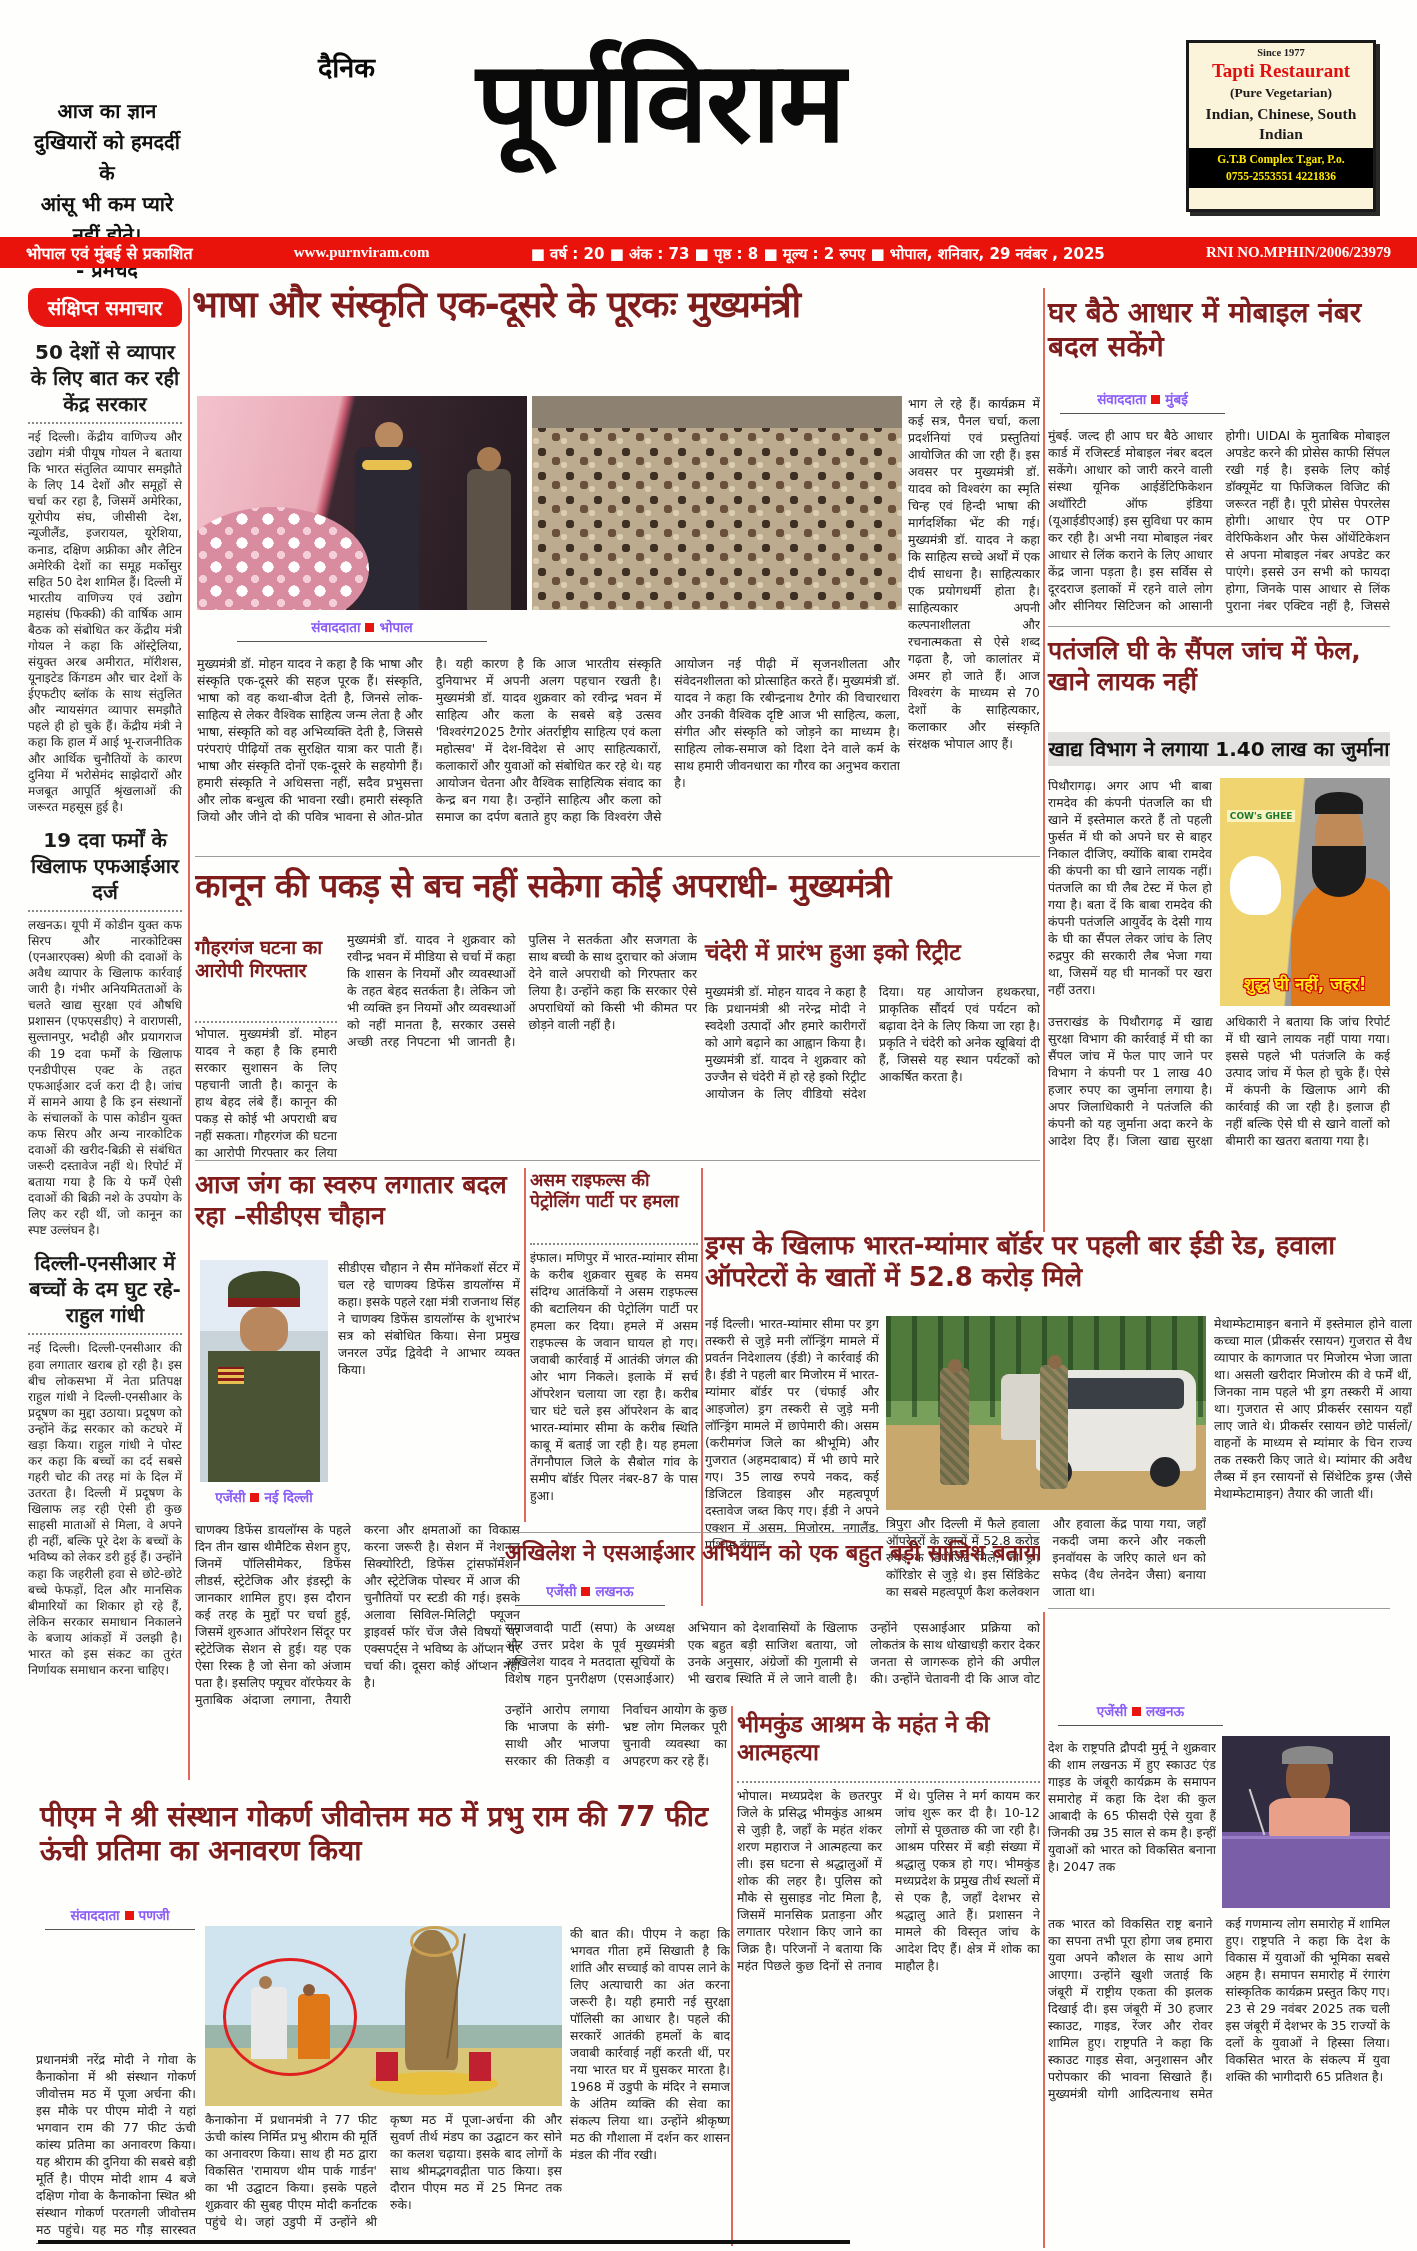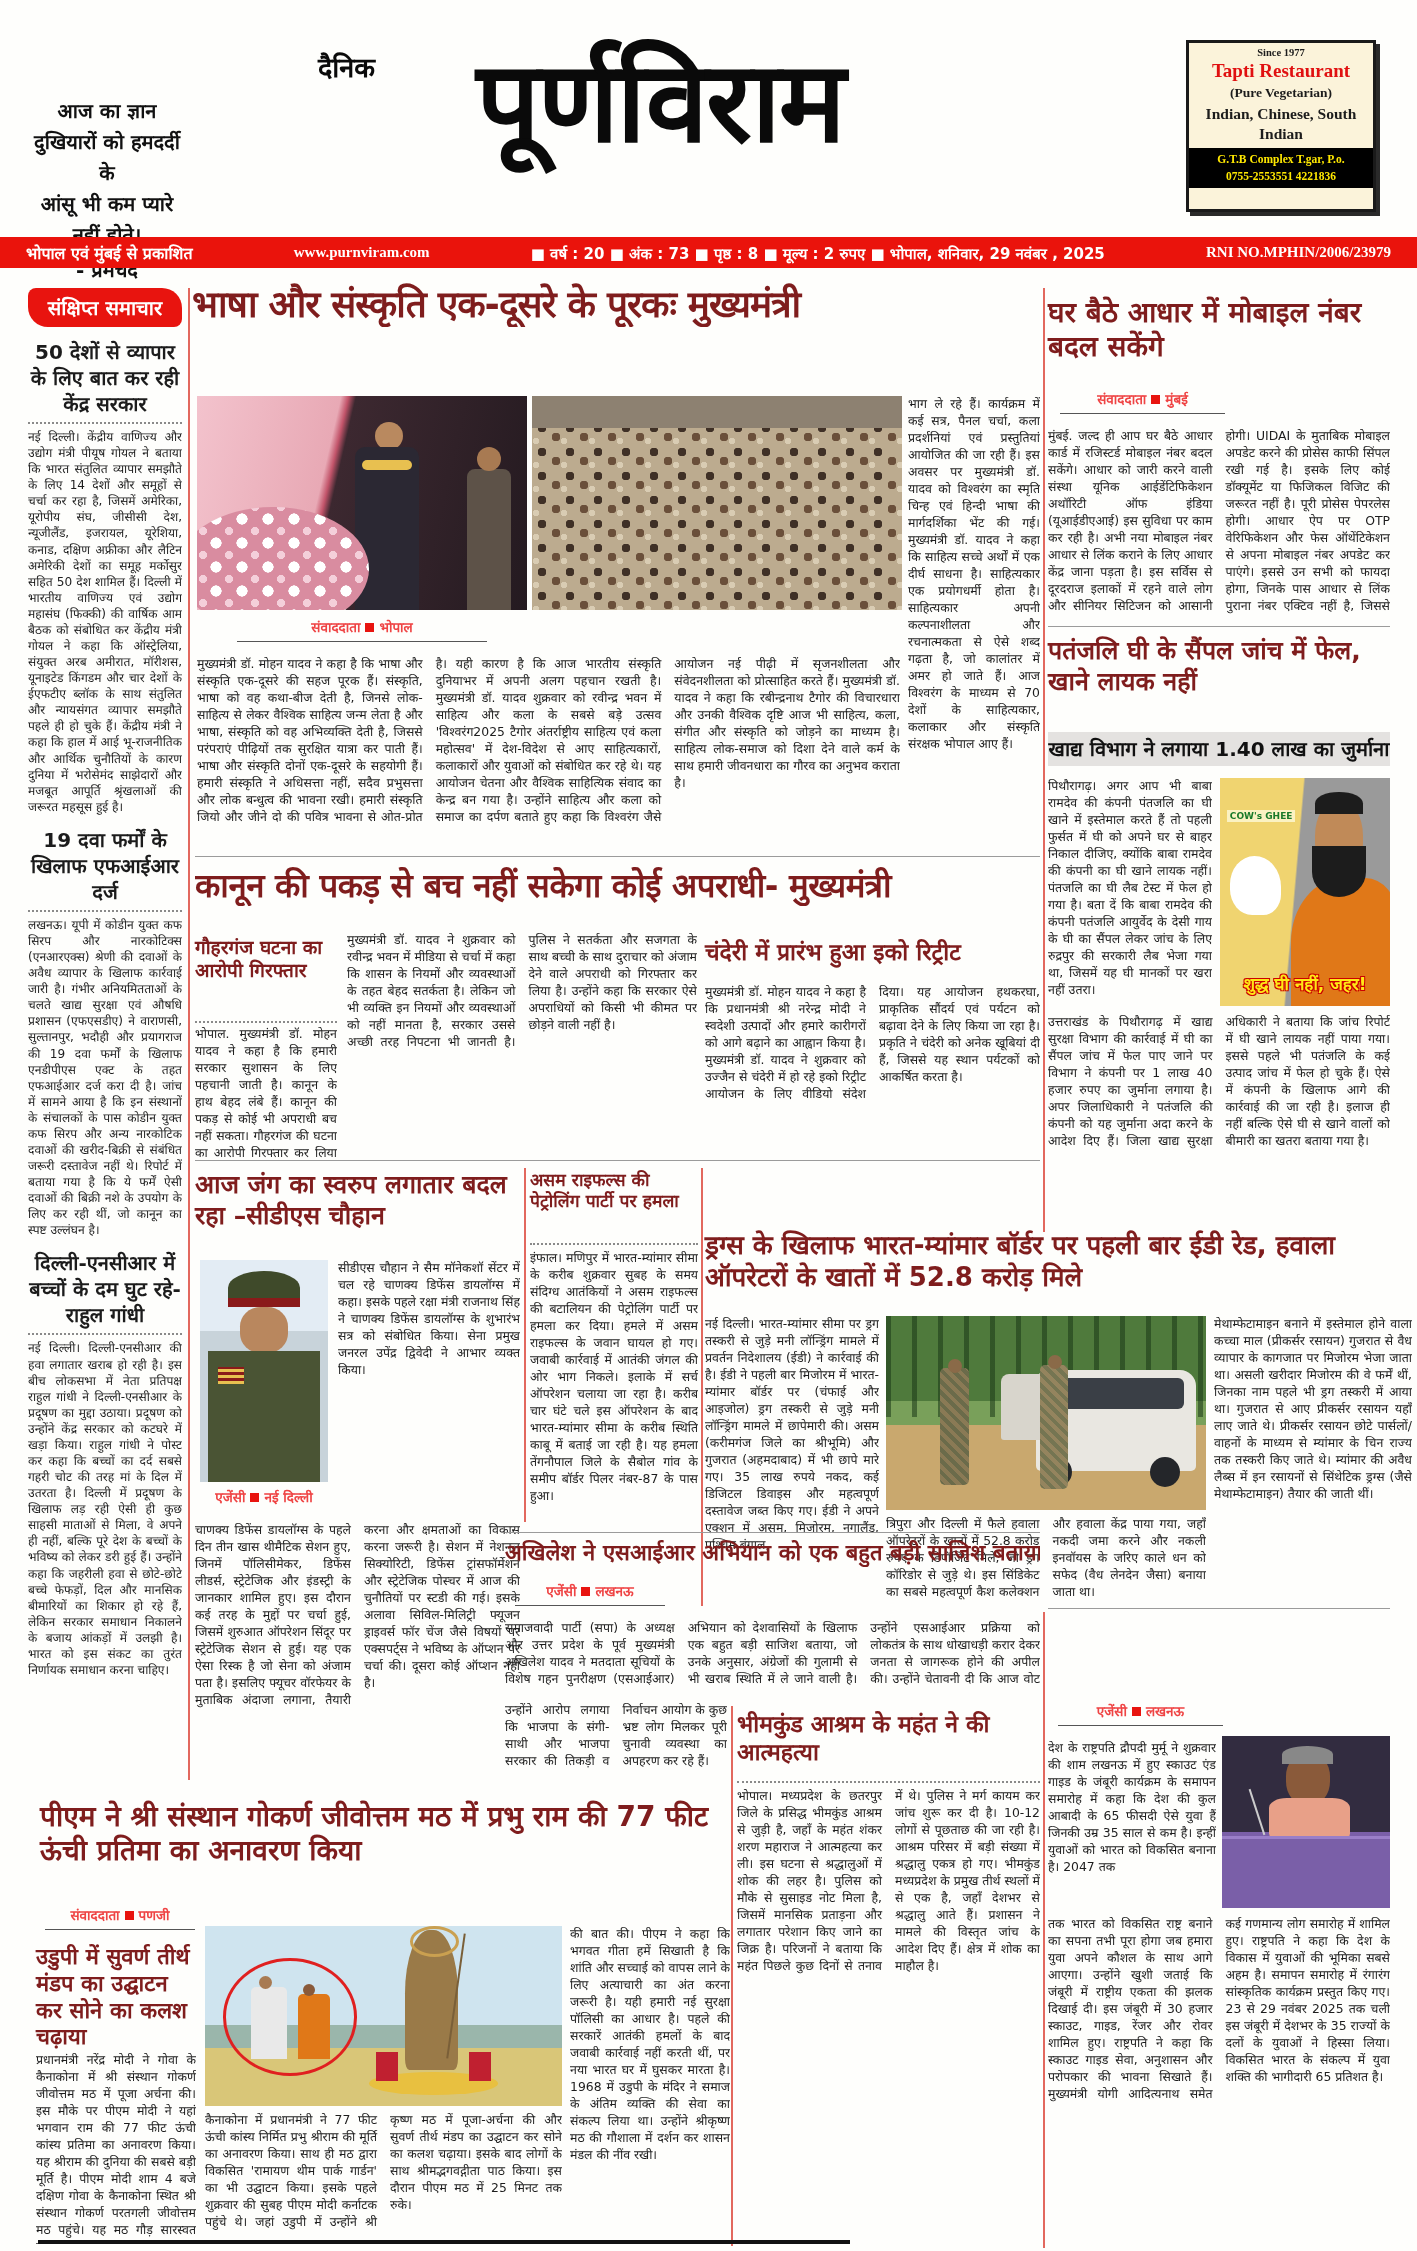--- a/index.html
+++ b/index.html
@@ -4,21 +4,21 @@
 <style>
   html,body{margin:0;padding:0;background:#e9e9e9;}
   #page{position:relative;width:1417px;height:2251px;background:#fefefc;margin:0 auto;
         font-family:"DejaVu Sans",sans-serif;color:#1c1c1c;overflow:hidden;}
   .abs{position:absolute;}
   .hl{font-weight:bold;text-align:left;color:#7f1d1d;line-height:1.22;}
   .nw{white-space:nowrap;overflow:hidden;}
   .body{font-size:12.4px;text-align:justify;line-height:1.37;color:#1d1d1d;overflow:hidden;}
   .cols2{column-count:2;column-gap:13px;}
   .cols3{column-count:3;column-gap:13px;}
-  .byline{font-weight:bold;font-size:13.5px;text-align:center;color:#ef4444;border-bottom:1.5px solid #555;padding-bottom:5px;}
+  .byline{font-weight:bold;font-size:13.5px;text-align:center;color:#8b5cf6;border-bottom:1.5px solid #555;padding-bottom:5px;}
   .sq{display:inline-block;width:9px;height:9px;background:#e8140f;margin:0 5px;}
   .hrule{position:absolute;height:1px;background:#9b9b9b;}
   .vrule{position:absolute;width:1.5px;background:#e2685e;}
   .dotdiv{border-top:2px dotted #8a8a8a;margin:5px 0;}
   .photo{position:absolute;overflow:hidden;background:#cfcfcf;}
   
   #masthead-title{font-weight:bold;font-size:112px;line-height:1.5;text-align:center;color:#0a0a0a;letter-spacing:-2px;}
   #masthead-prefix{font-weight:bold;font-size:27px;color:#0a0a0a;}
   #quote{font-weight:bold;font-size:20px;text-align:center;line-height:1.55;color:#111;}
   
@@ -191,21 +191,20 @@
   <div class="abs hl" style="left:737px;top:1710px;width:303px;font-size:23px;">भीमकुंड आश्रम के महंत ने की आत्महत्या</div>
   <div class="abs" style="left:737px;top:1776px;width:303px;">
       <div class="dotdiv"></div>
     </div>
   <div class="abs body cols2" style="left:737px;top:1788px;width:303px;height:456px;">भोपाल। मध्यप्रदेश के छतरपुर जिले के प्रसिद्ध भीमकुंड आश्रम से जुड़ी है, जहाँ के महंत शंकर शरण महाराज ने आत्महत्या कर ली। इस घटना से श्रद्धालुओं में शोक की लहर है। पुलिस को मौके से सुसाइड नोट मिला है, जिसमें मानसिक प्रताड़ना और लगातार परेशान किए जाने का जिक्र है। परिजनों ने बताया कि महंत पिछले कुछ दिनों से तनाव में थे। पुलिस ने मर्ग कायम कर जांच शुरू कर दी है। 10-12 लोगों से पूछताछ की जा रही है। आश्रम परिसर में बड़ी संख्या में श्रद्धालु एकत्र हो गए। भीमकुंड मध्यप्रदेश के प्रमुख तीर्थ स्थलों में से एक है, जहाँ देशभर से श्रद्धालु आते हैं। प्रशासन ने मामले की विस्तृत जांच के आदेश दिए हैं। क्षेत्र में शोक का माहौल है।</div>
 
   <div class="abs hl" style="left:40px;top:1800px;width:690px;font-size:28px;">पीएम ने श्री संस्थान गोकर्ण जीवोत्तम मठ में प्रभु राम की 77 फीट ऊंची प्रतिमा का अनावरण किया</div>
   <div class="abs byline" style="left:45px;top:1906px;width:150px;">
     <span>संवाददाता</span><span class="sq"></span><span>पणजी</span>
   </div>
-  <div class="abs hl" style="left:36px;top:1944px;width:160px;font-size:22px;">उडुपी में सुवर्ण तीर्थ मंडप का उद्घाटन कर सोने का कलश चढ़ाया</div>
   <div class="abs body" style="left:36px;top:2052px;width:160px;height:192px;">प्रधानमंत्री नरेंद्र मोदी ने गोवा के कैनाकोना में श्री संस्थान गोकर्ण जीवोत्तम मठ में पूजा अर्चना की। इस मौके पर पीएम मोदी ने यहां भगवान राम की 77 फीट ऊंची कांस्य प्रतिमा का अनावरण किया। यह श्रीराम की दुनिया की सबसे बड़ी मूर्ति है। पीएम मोदी शाम 4 बजे दक्षिण गोवा के कैनाकोना स्थित श्री संस्थान गोकर्ण परतगली जीवोत्तम मठ पहुंचे। यह मठ गौड़ सारस्वत ब्राह्मण वैष्णव परंपरा का पहला प्रमुख केंद्र है।</div>
 
   <div class="photo" style="left:205px;top:1926px;width:357px;height:180px;background:linear-gradient(#cfe4ef 0 55%,#9ab6ab 55% 68%,#d9c678 68% 100%);">
     <div class="pa" style="left:56%;top:2%;width:15%;height:78%;background:#9a7a48;border-radius:45% 45% 8% 8%;"></div>
     <div class="pa" style="left:57.5%;top:0;width:12%;height:14%;border:3px solid #caa050;border-radius:50%;background:transparent;"></div>
     <div class="pa" style="left:70%;top:4%;width:2px;height:70%;background:#7a5f38;transform:rotate(8deg);"></div>
     <div class="pa" style="left:46%;bottom:6%;width:36%;height:13%;background:#e8c040;border-radius:50%;"></div>
     <div class="pa" style="left:48%;bottom:14%;width:6%;height:16%;background:#c02030;"></div>
     <div class="pa" style="left:74%;bottom:14%;width:6%;height:16%;background:#c02030;"></div>
     <div class="pa" style="left:5%;top:18%;width:36%;height:62%;border:3px solid #e02020;border-radius:50%;"></div>

